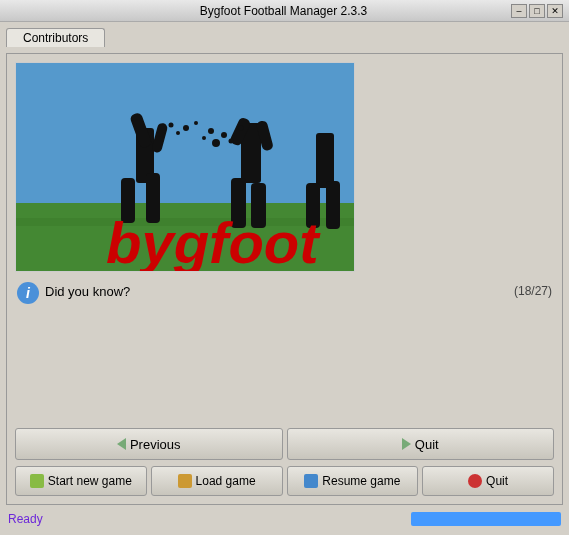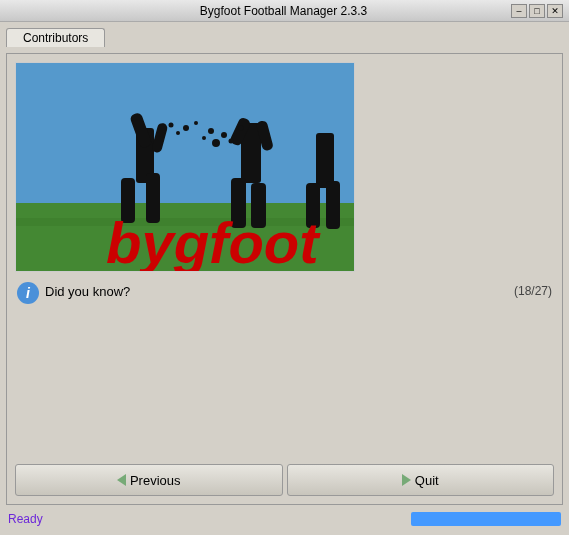--- a/index.html
+++ b/index.html
@@ -333,20 +333,38 @@
       <button class="nav-btn">
         <span class="arrow-left"></span>
         <span>Previous</span>
       </button>
       <button class="nav-btn">
         <span class="arrow-right"></span>
         <span>Quit</span>
       </button>
     </div>
 
+    <div class="action-row">
+      <button class="action-btn">
+        <span class="icon-start"></span>
+        <span>Start new game</span>
+      </button>
+      <button class="action-btn">
+        <span class="icon-load"></span>
+        <span>Load game</span>
+      </button>
+      <button class="action-btn">
+        <span class="icon-resume"></span>
+        <span>Resume game</span>
+      </button>
+      <button class="action-btn quit-btn">
+        <span class="icon-quit"></span>
+        <span>Quit</span>
+      </button>
+    </div>
 
   </div>
 
   <div class="status-bar">
     <span class="status-text">Ready</span>
     <div class="status-progress"></div>
   </div>
 
 </div>
 

